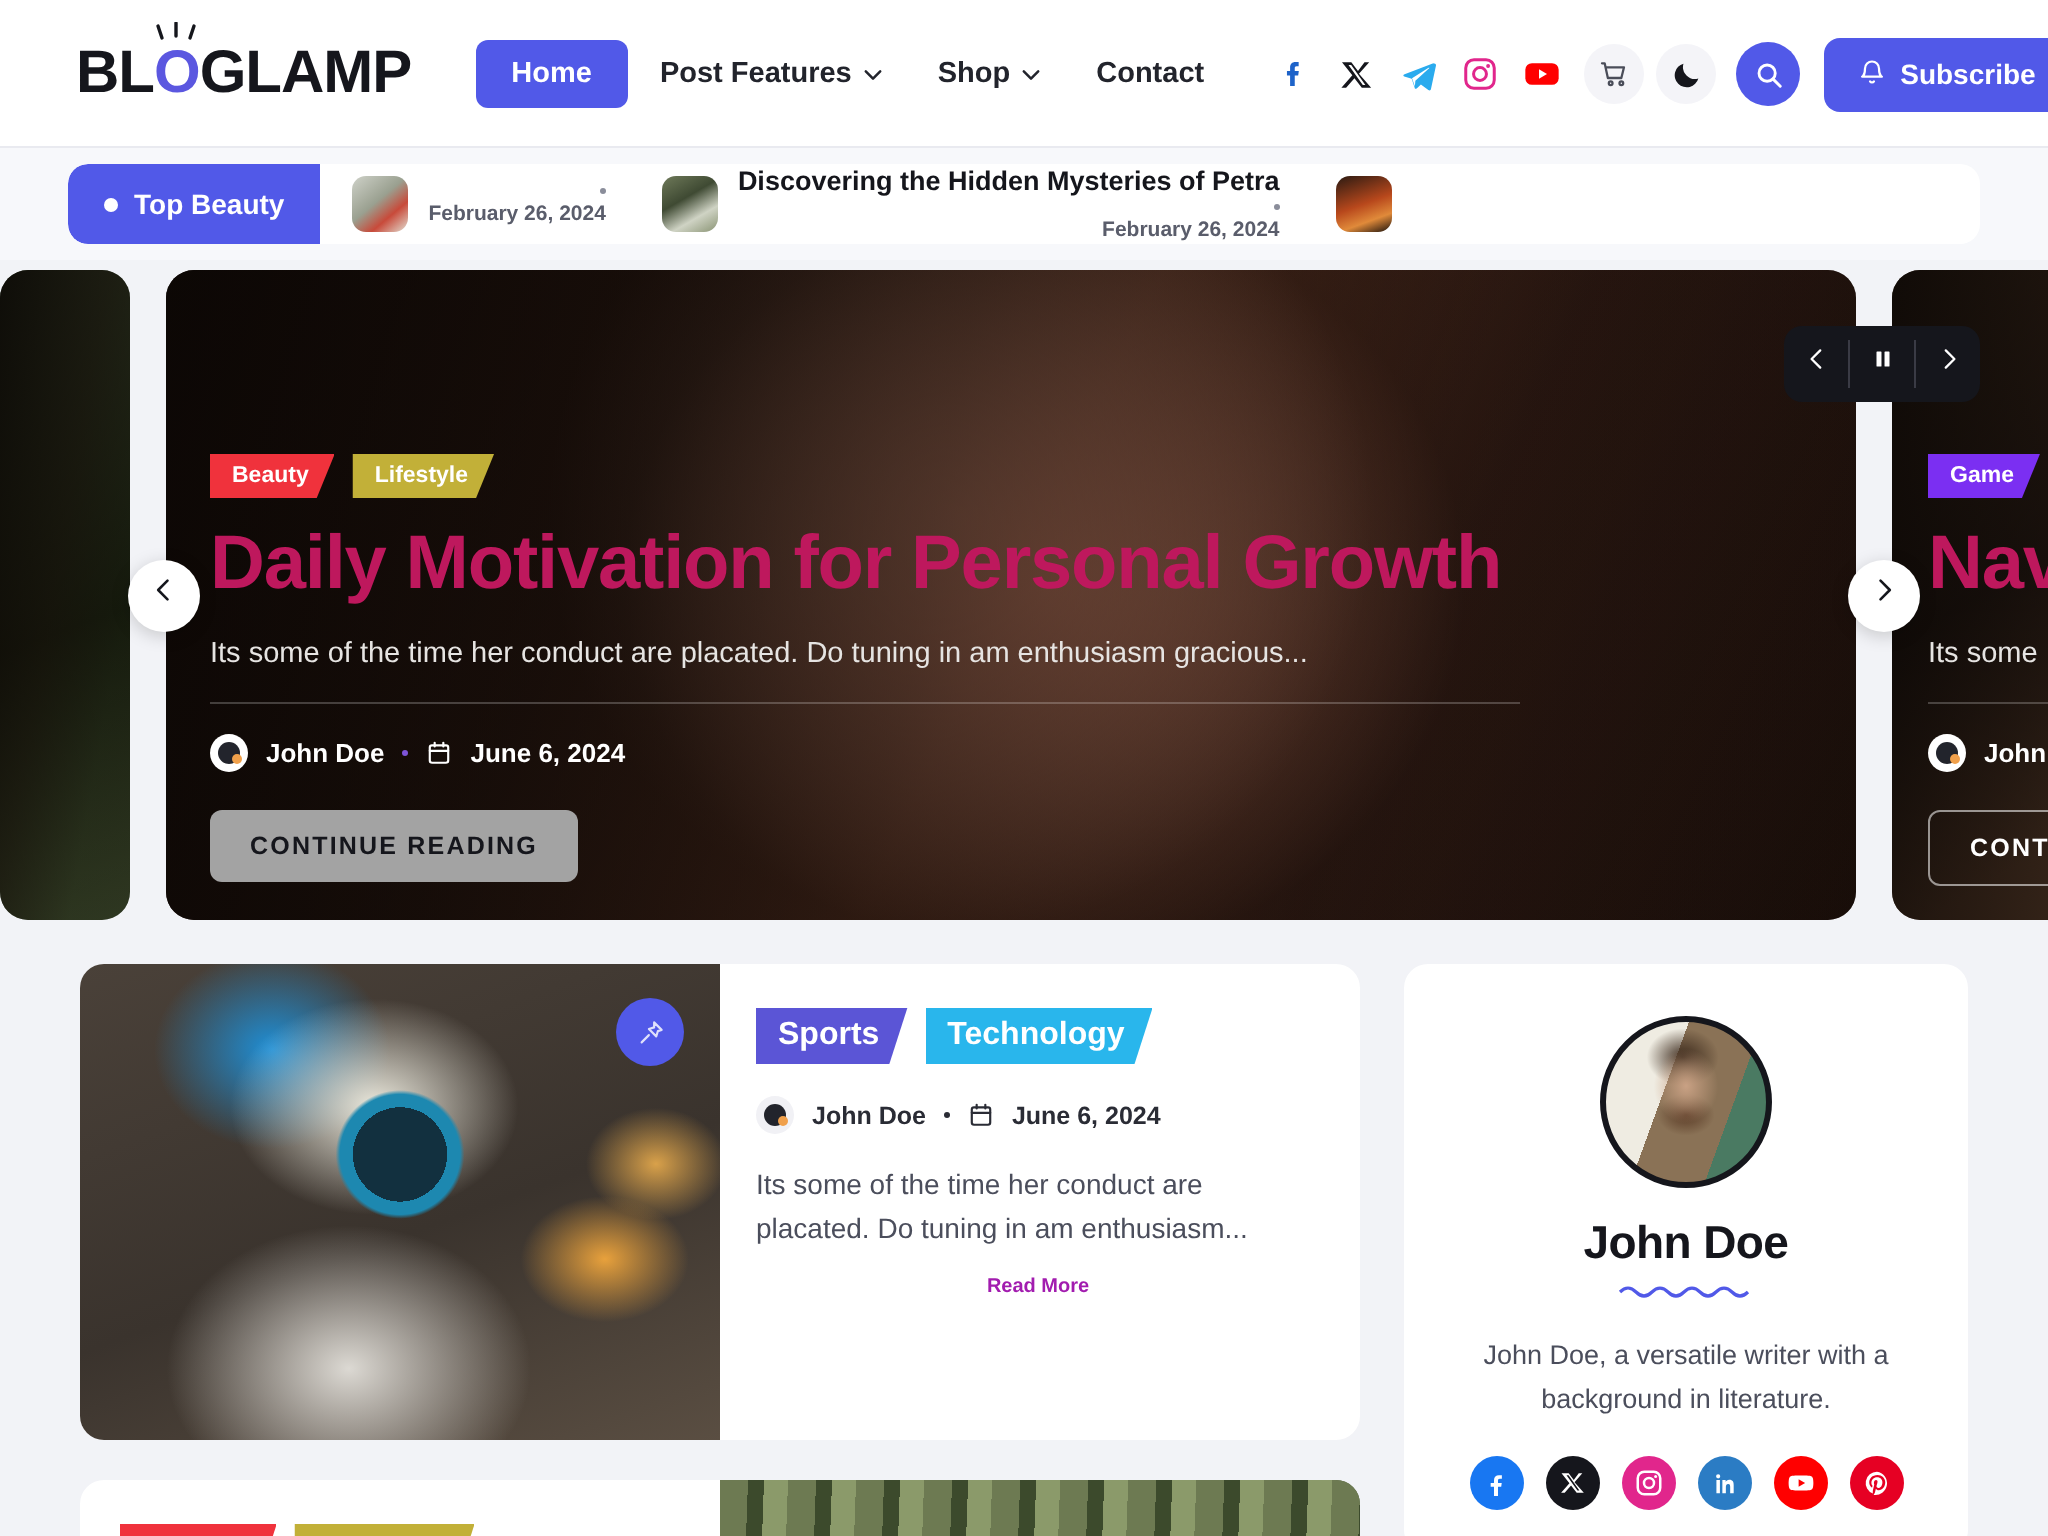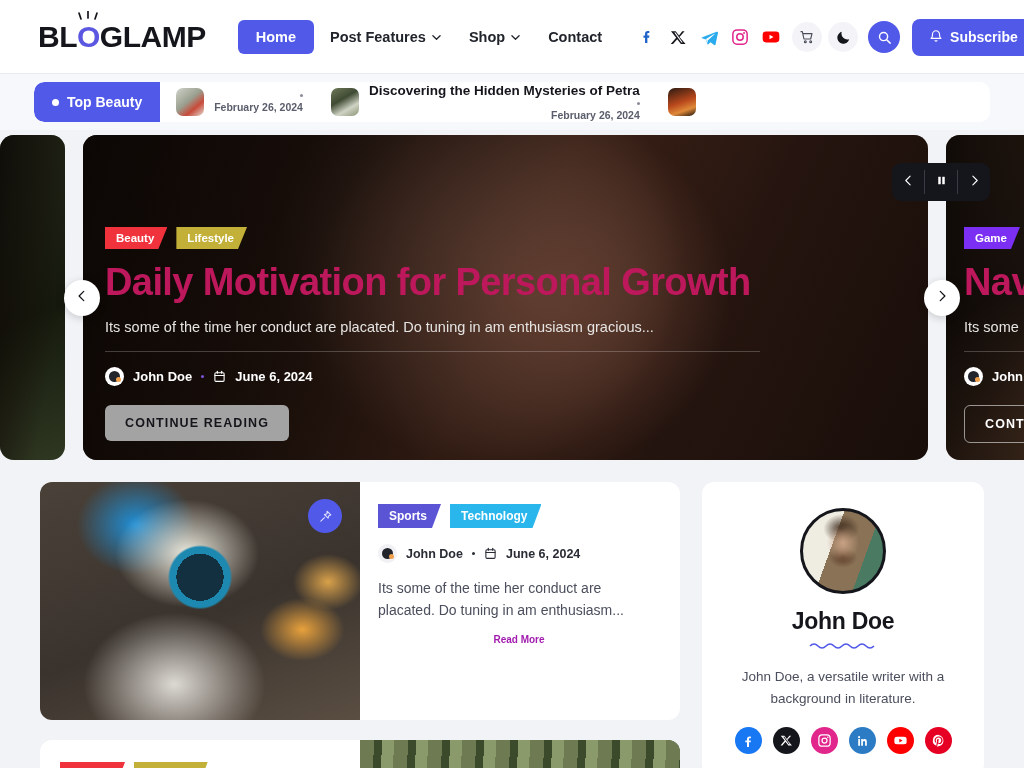--- a/index.html
+++ b/index.html
@@ -181,21 +181,21 @@
   }
   .post-img { width:320px; flex:none; position:relative;
               background-size:cover; background-position:center; }
   .pin-badge {
     position:absolute; top:17px; right:18px; width:34px; height:34px;
     border-radius:50%; background:#5159e8;
     display:flex; align-items:center; justify-content:center; cursor:pointer;
   }
   .post-body { padding:22px 20px 0 18px; flex:1; }
   .tag2 {
-    font-size:12px; font-weight:700; color:#fff;
+    font-size:16px; font-weight:700; color:#fff;
     padding:5px 14px 5px 11px; white-space:nowrap;
     clip-path: polygon(0 0, 100% 0, calc(100% - 9px) 100%, 0 100%);
   }
   .post-title {
     font-size:21.5px; font-weight:800; line-height:1.17;
     letter-spacing:-0.4px; margin-top:14px; color:#15161c; cursor:pointer;
   }
   .post-meta {
     display:flex; align-items:center; gap:9px; margin-top:16px;
     font-size:12.5px; font-weight:700; color:#2a2c35;

